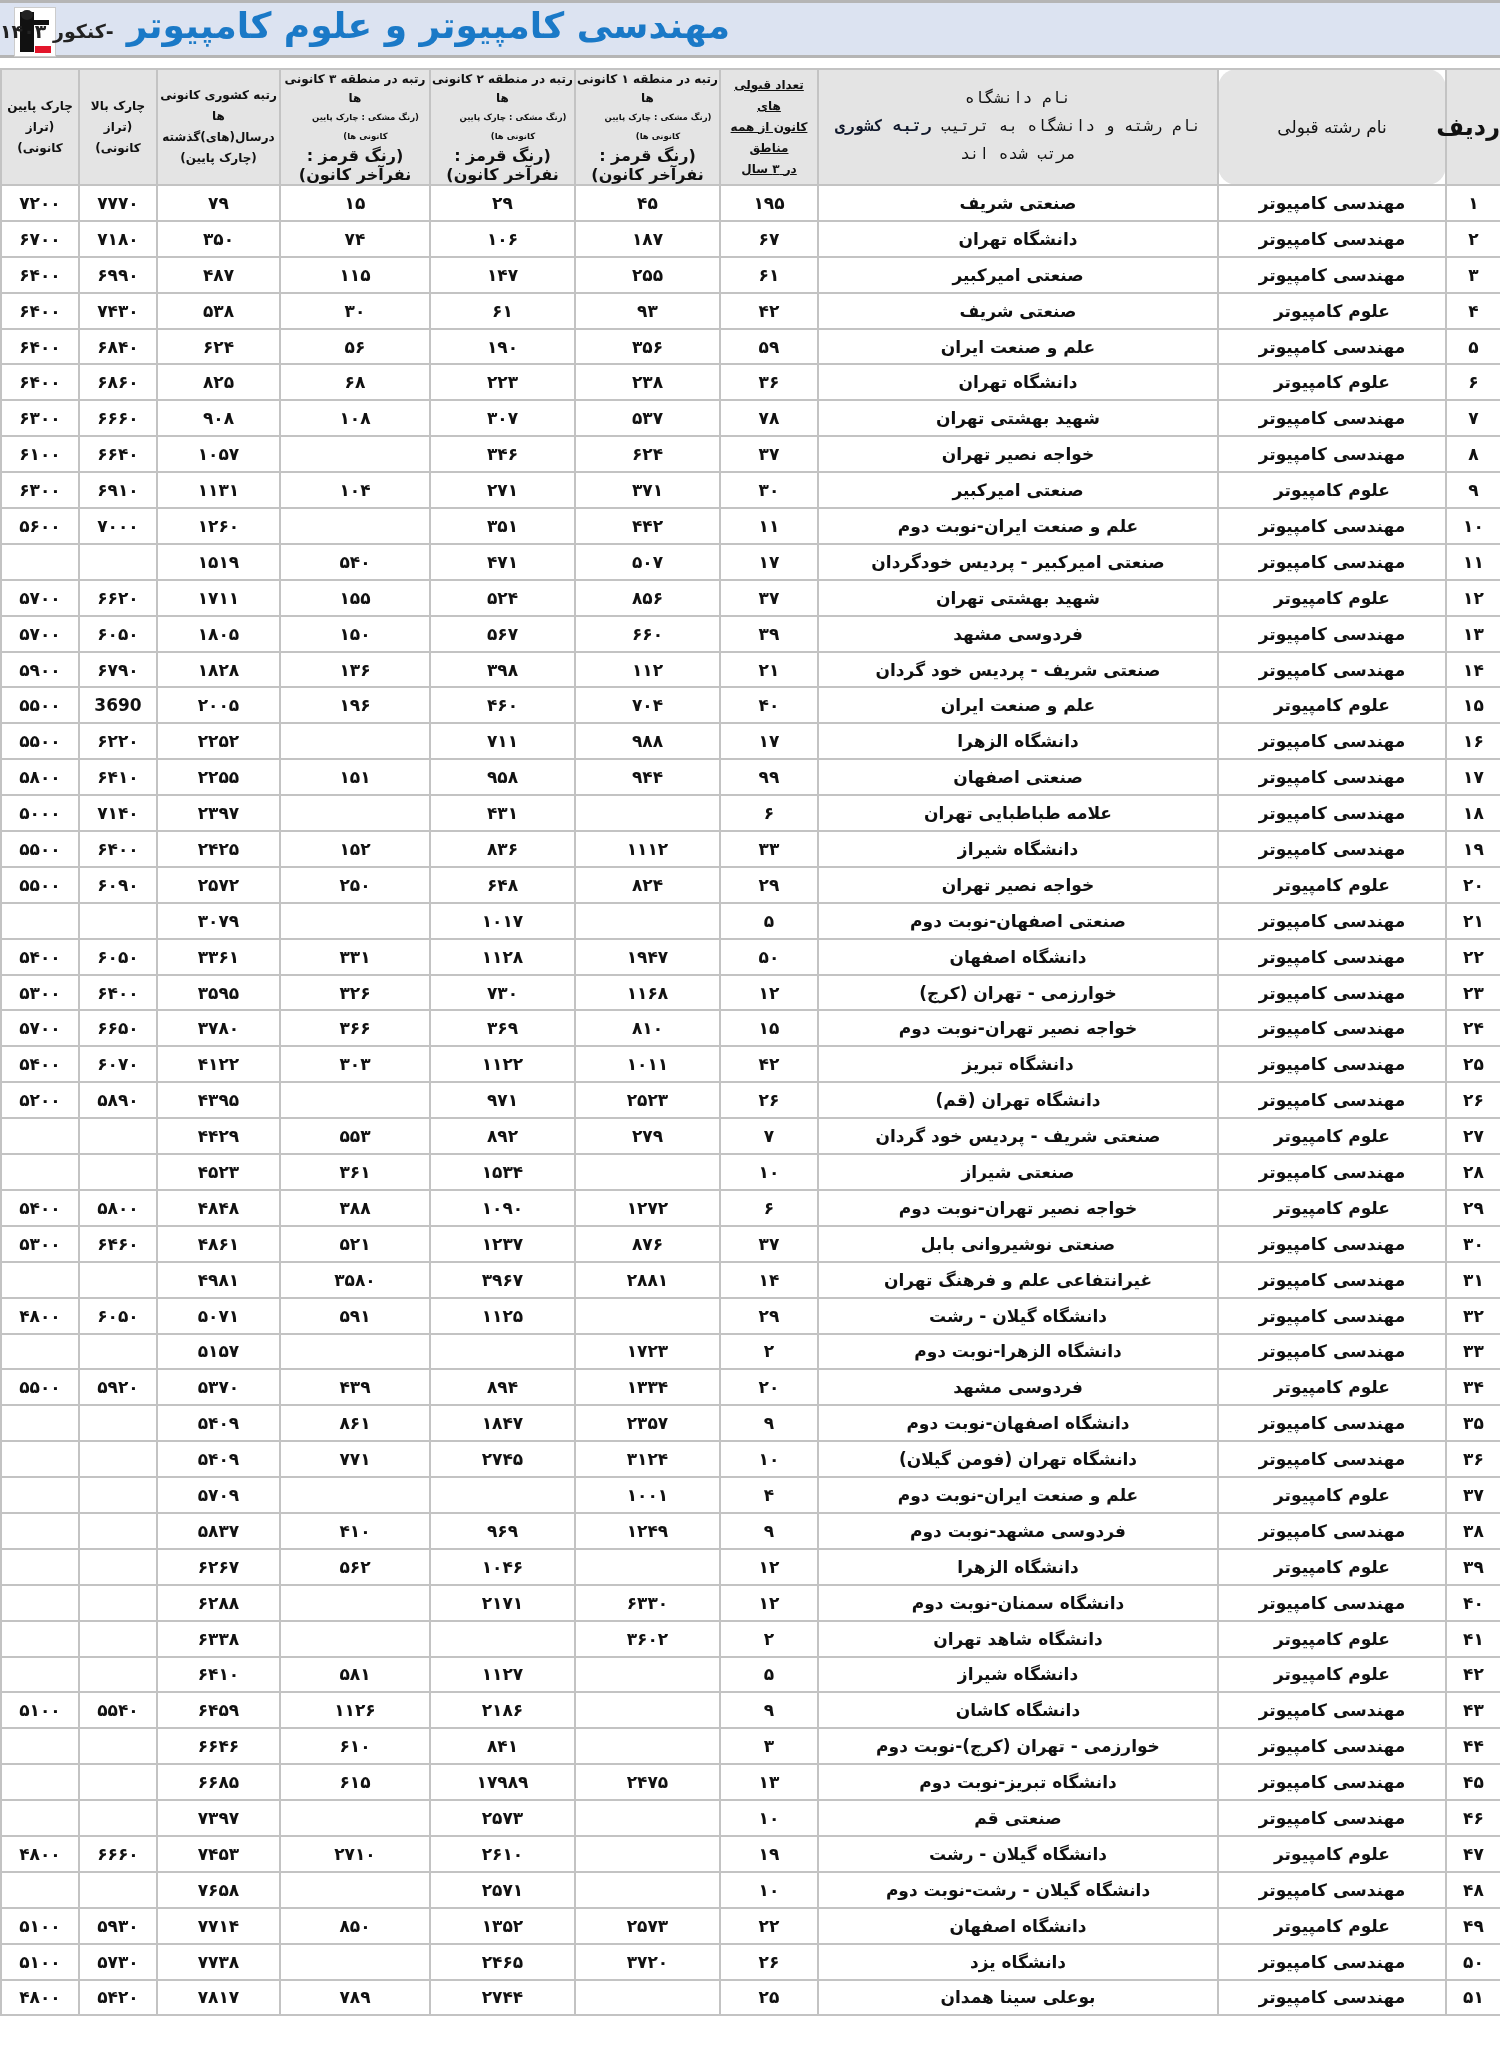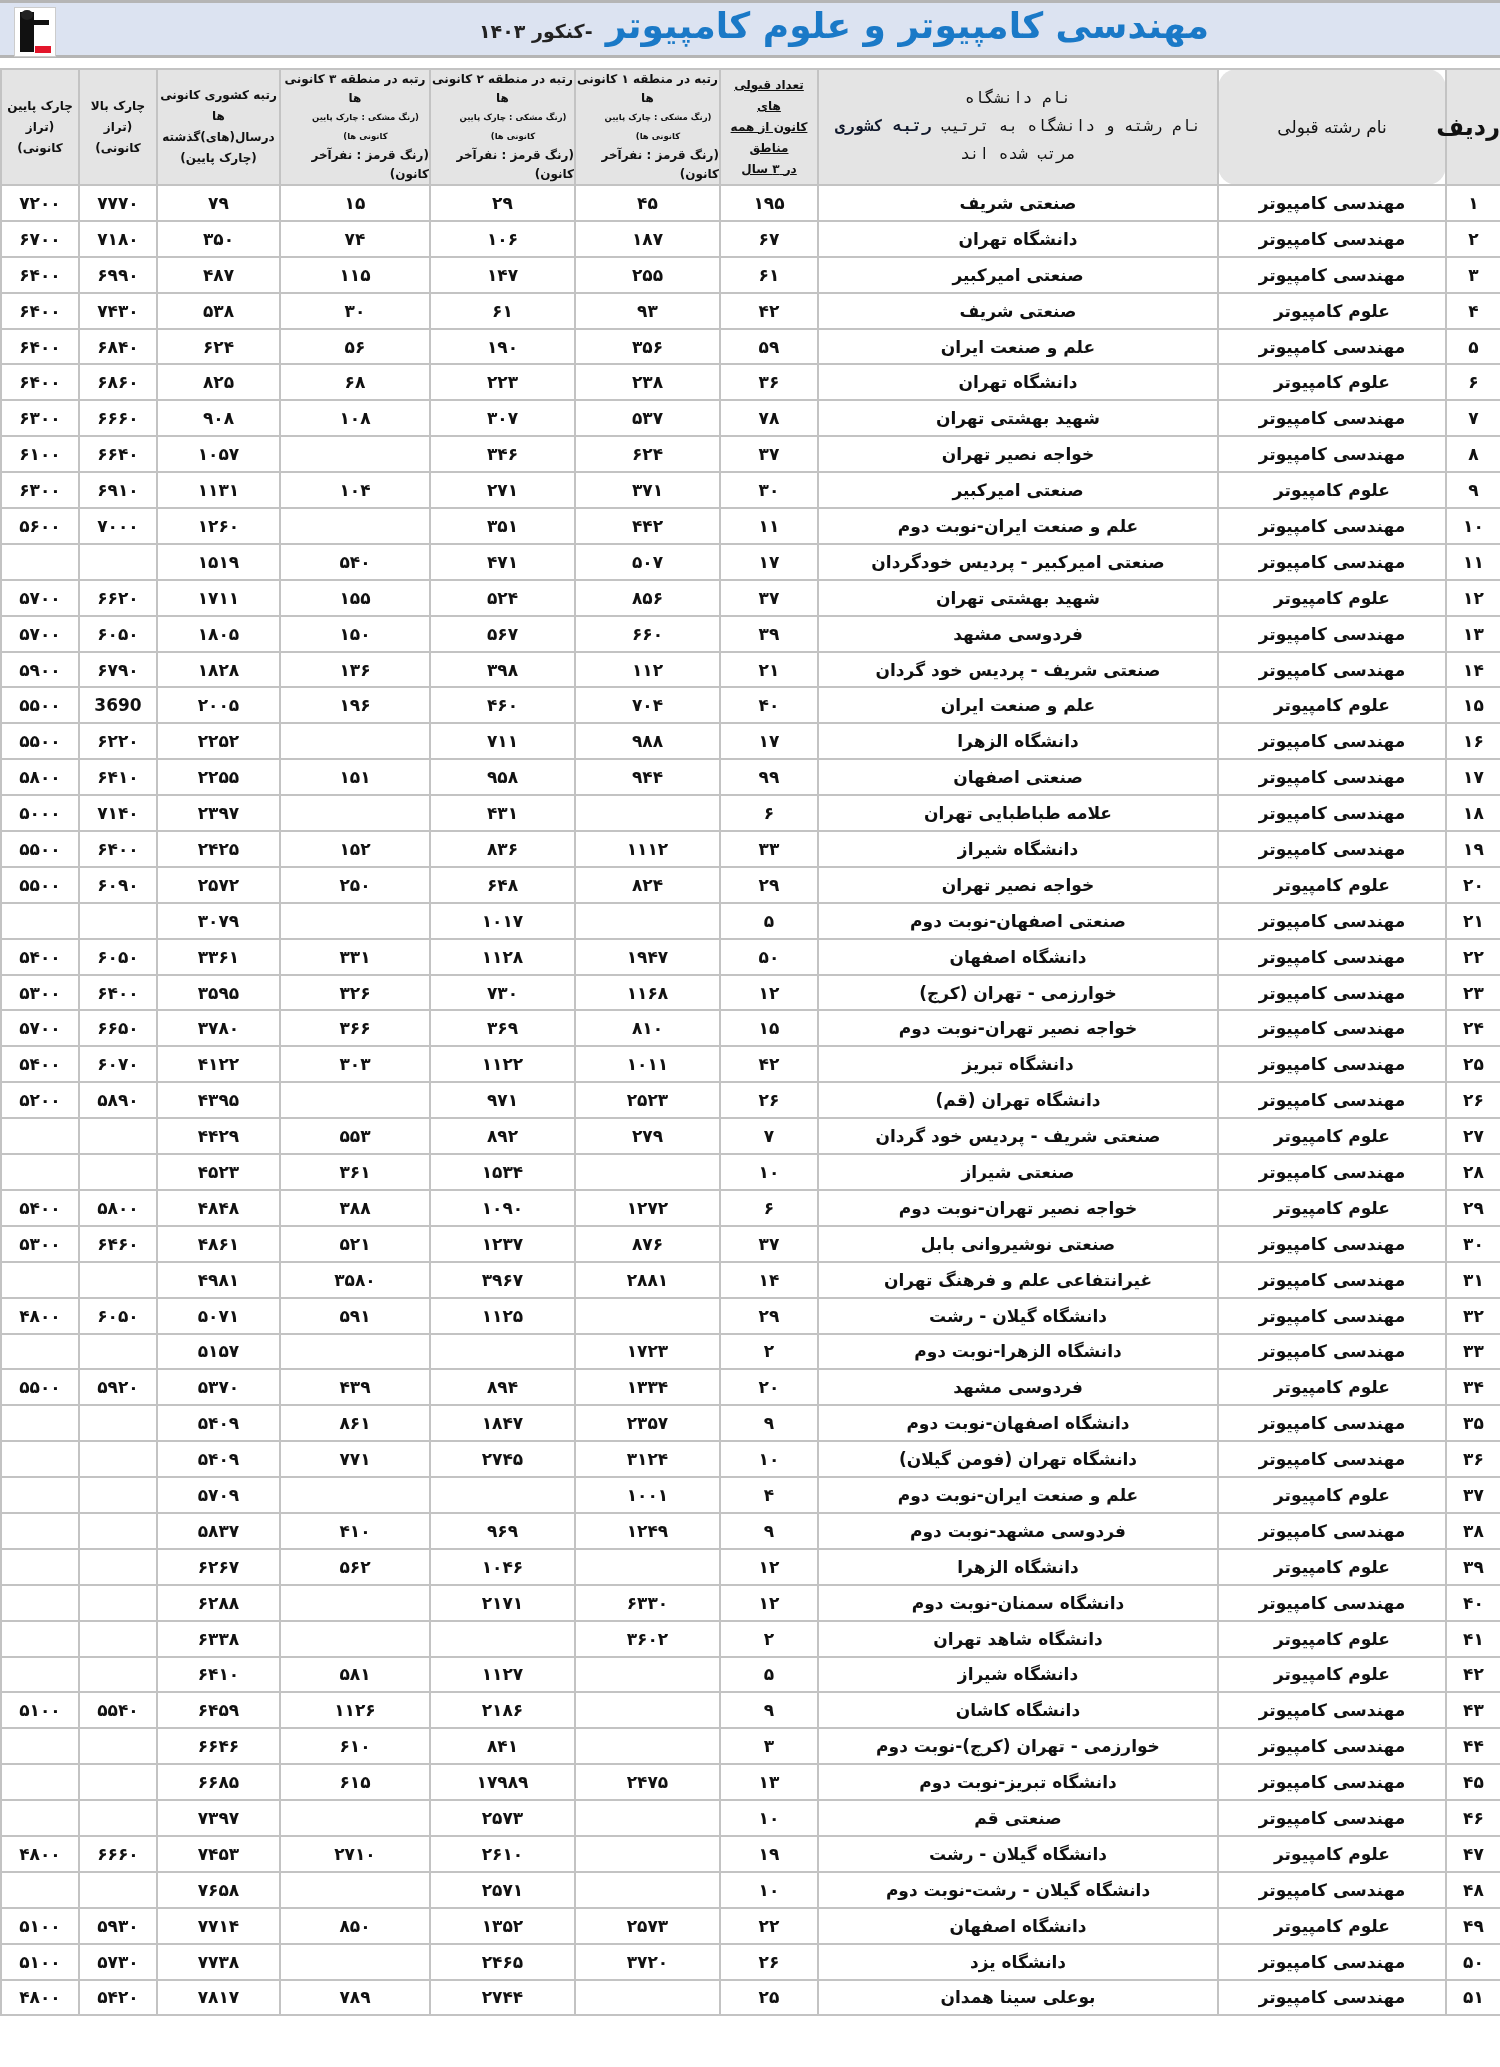--- a/index.html
+++ b/index.html
@@ -3,35 +3,35 @@
 <meta charset="utf-8">
 <style>
   html, body { margin:0; padding:0; background:#ffffff; }
   body { width:1500px; height:2067px; overflow:hidden; font-family:"DejaVu Sans", sans-serif; }
   .title-bar { position:absolute; left:0; top:0; width:1500px; height:58px; background:#dce3f1; border-top:3px solid #b5b5b5; border-bottom:3px solid #b5b5b5; box-sizing:border-box; }
   .logo { position:absolute; left:14px; top:4px; width:40px; height:48px; background:#fff; border:1px solid #ccc; }
   .logo .fig { position:absolute; left:5px; top:4px; width:14px; height:40px; background:#111; }
   .logo .head { position:absolute; left:6px; top:2px; width:12px; height:10px; background:#222; border-radius:50%; }
   .logo .arm { position:absolute; left:12px; top:12px; width:22px; height:5px; background:#111; }
   .logo .red { position:absolute; left:20px; top:38px; width:16px; height:7px; background:#e3162b; }
-  .title { position:absolute; top:2px; left:0; width:1209px; text-align:right; direction:rtl; }
+  .title { position:absolute; top:2px; left:0; width:1209px; text-align:left; direction:rtl; }
   .title .main { font-family:"DejaVu Sans", sans-serif; font-weight:bold; font-size:36px; color:#1a79c7; }
   .title .sub { font-family:"DejaVu Sans", sans-serif; font-weight:bold; font-size:19px; color:#222; margin-right:8px; }
 
   table.grid { position:absolute; left:0; top:68px; width:1500px; border-collapse:collapse; direction:rtl; table-layout:fixed; }
   table.grid th, table.grid td { border:2px solid #c3c3c3; text-align:center; padding:0; }
   table.grid th { background:#e4e4e4; height:80px; vertical-align:middle; color:#111; }
   th.c-idx { font-size:24px; font-weight:bold; color:#333;margin-top:36px; }
   th.c-field { font-size:17px; color:#555; font-weight:normal;border-radius:19px; }
   th.c-uni { font-size:16px; color:#555; font-weight:normal; line-height:28px;font-family:Liberation Mono, monospace; }
   th.c-uni .hl { color:#0f172a; font-weight:bold; }
   th.c-count { font-size:12px; font-weight:bold; line-height:21px;text-decoration:underline; }
   th.c-reg { font-size:12px; font-weight:bold; line-height:19px; }
   th.c-reg .small { font-size:8.5px;padding-left:21px; }
-  th.c-reg .mid { font-size:12px;text-align:right; }
+  th.c-reg .mid { font-size:16px; }
   th.c-nat, th.c-q { font-size:12px; font-weight:bold; line-height:21px; }
   table.grid td { height:33.9px; font-size:17px; font-weight:bold; color:#111; white-space:nowrap; overflow:hidden; }
   td.txt { font-size:16px; }
   td.idx { font-size:18px; }
   .k { color:#111; }
   .r { color:#e3162b; }
   .b { color:#1f7ac8; }
 </style>
 </head>
 <body>

